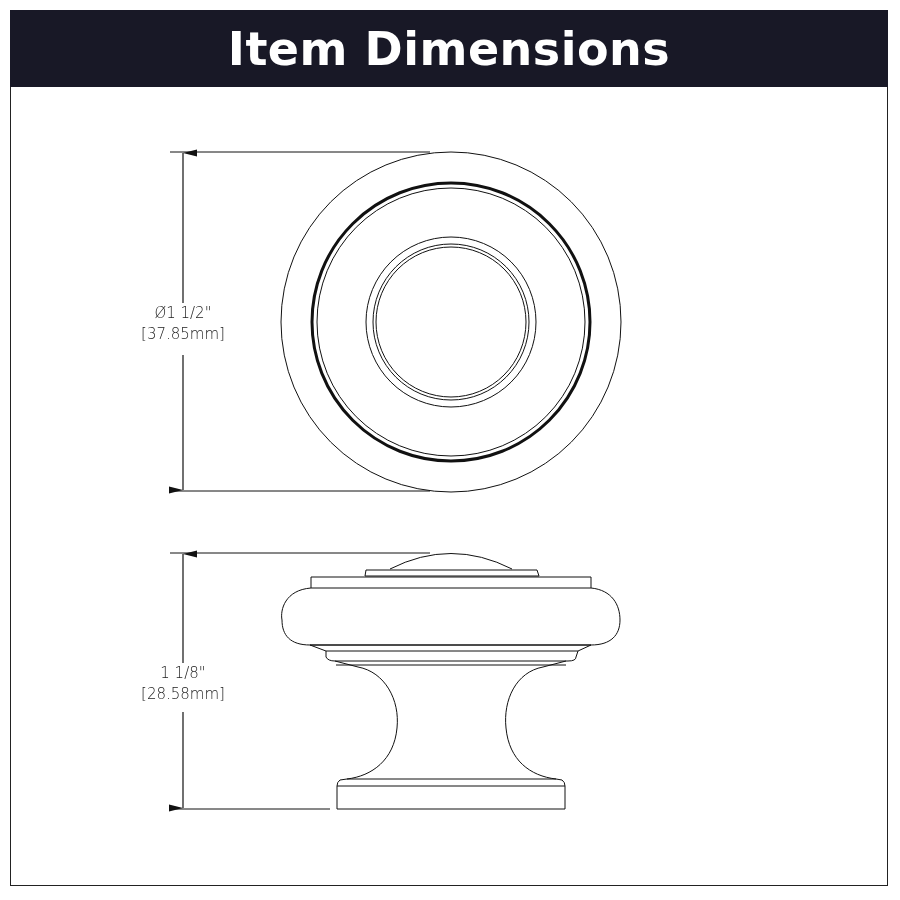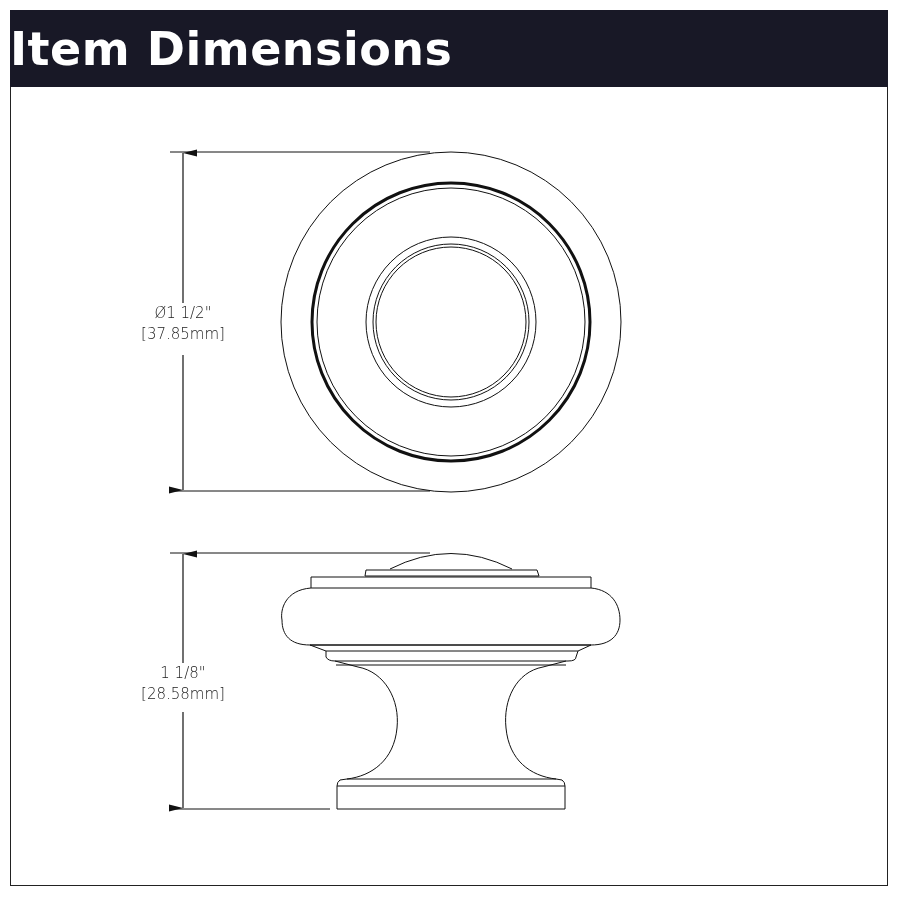--- a/index.html
+++ b/index.html
@@ -3,21 +3,21 @@
 <meta charset="utf-8">
 <style>
   html, body { margin: 0; padding: 0; background: #ffffff; }
   body { width: 900px; height: 900px; position: relative; overflow: hidden; }
   .frame {
     position: absolute; left: 10px; top: 10px; width: 878px; height: 876px;
     border: 1.5px solid #222; box-sizing: border-box; background: #fff;
   }
   .title-bar {
     position: absolute; left: 0; top: 0; width: 100%; height: 77px;
-    background: #181826; display: flex; align-items: center; justify-content: flex-start;
+    background: #181826; display: flex; align-items: center; justify-content: center;
   }
   .title-text {
     color: #ffffff; font-family: "DejaVu Sans", sans-serif; font-weight: bold;
     font-size: 46px; letter-spacing: 0.5px;
   }
   .drawing { position: absolute; left: 0; top: 0; }
   .dim-label {
     position: absolute; font-family: "DejaVu Sans", sans-serif; font-size: 15px;
     color: #222; text-align: center; line-height: 21px; background: #fff; width: 110px;
     font-weight: 300;

